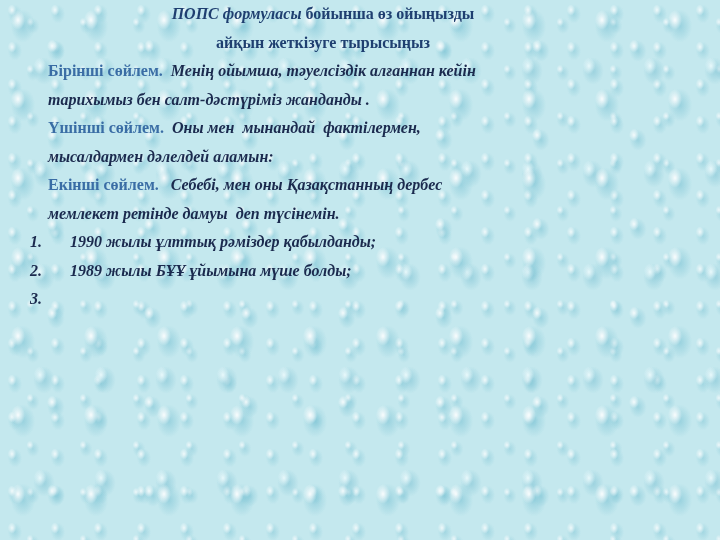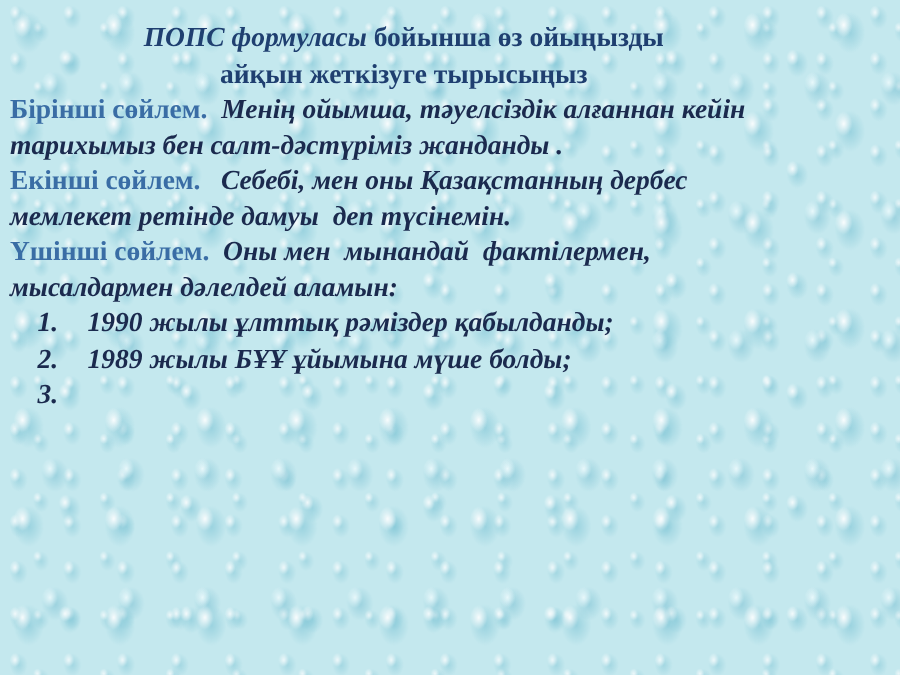--- a/index.html
+++ b/index.html
@@ -26,30 +26,30 @@
     background-size:
       73px 79px, 73px 79px,
       97px 89px, 97px 89px,
       61px 103px, 61px 103px,
       43px 37px, 43px 37px,
       53px 47px, 53px 47px;
   }
   .content {
     position: absolute;
     left: 8px;
-    top: 16px;
+    top: 0;
     width: 704px;
-    font-size: 22px;
+    font-size: 16px;
     line-height: 28.5px;
     color: #1b2a4e;
   }
   .title-block { width: 630px; text-align: center; color: #1f3f70; }
   .title-line { white-space: pre-wrap; }
   .title-italic { font-style: italic; }
-  .para { white-space: pre-wrap; }
+  .para { white-space: pre-wrap; margin-left: 40px; }
   .sentence-label { color: #3a6da5; font-style: normal; }
   .sentence-body { font-style: italic; color: #1b2a4e; }
   .fact-list { font-style: italic; }
   .list-item { display: flex; }
   .list-number { flex: none; width: 40px; padding-left: 22px; box-sizing: content-box; }
   .list-text { white-space: pre-wrap; }
 </style>
 </head>
 <body>
 
@@ -57,25 +57,25 @@
   <div class="content">
 
     <div class="title-block">
       <div class="title-line"><span class="title-italic">ПОПС формуласы</span><span> бойынша өз ойыңызды</span></div>
       <div class="title-line">айқын жеткізуге тырысыңыз</div>
     </div>
 
     <div class="para"><span class="sentence-label">Бірінші сөйлем.</span><span class="sentence-body">  Менің ойымша, тәуелсіздік алғаннан кейін
 тарихымыз бен салт-дәстүріміз жанданды .</span></div>
 
+    <div class="para"><span class="sentence-label">Үшінші сөйлем.</span><span class="sentence-body">  Оны мен  мынандай  фактілермен,
+мысалдармен дәлелдей аламын:</span></div>
+
     <div class="para"><span class="sentence-label">Екінші сөйлем.</span><span class="sentence-body">   Себебі, мен оны Қазақстанның дербес
 мемлекет ретінде дамуы  деп түсінемін.</span></div>
-
-    <div class="para"><span class="sentence-label">Үшінші сөйлем.</span><span class="sentence-body">  Оны мен  мынандай  фактілермен,
-мысалдармен дәлелдей аламын:</span></div>
 
     <div class="fact-list">
       <div class="list-item">
         <span class="list-number">1.</span>
         <span class="list-text">1990 жылы ұлттық рәміздер қабылданды;</span>
       </div>
       <div class="list-item">
         <span class="list-number">2.</span>
         <span class="list-text">1989 жылы БҰҰ ұйымына мүше болды;</span>
       </div>

